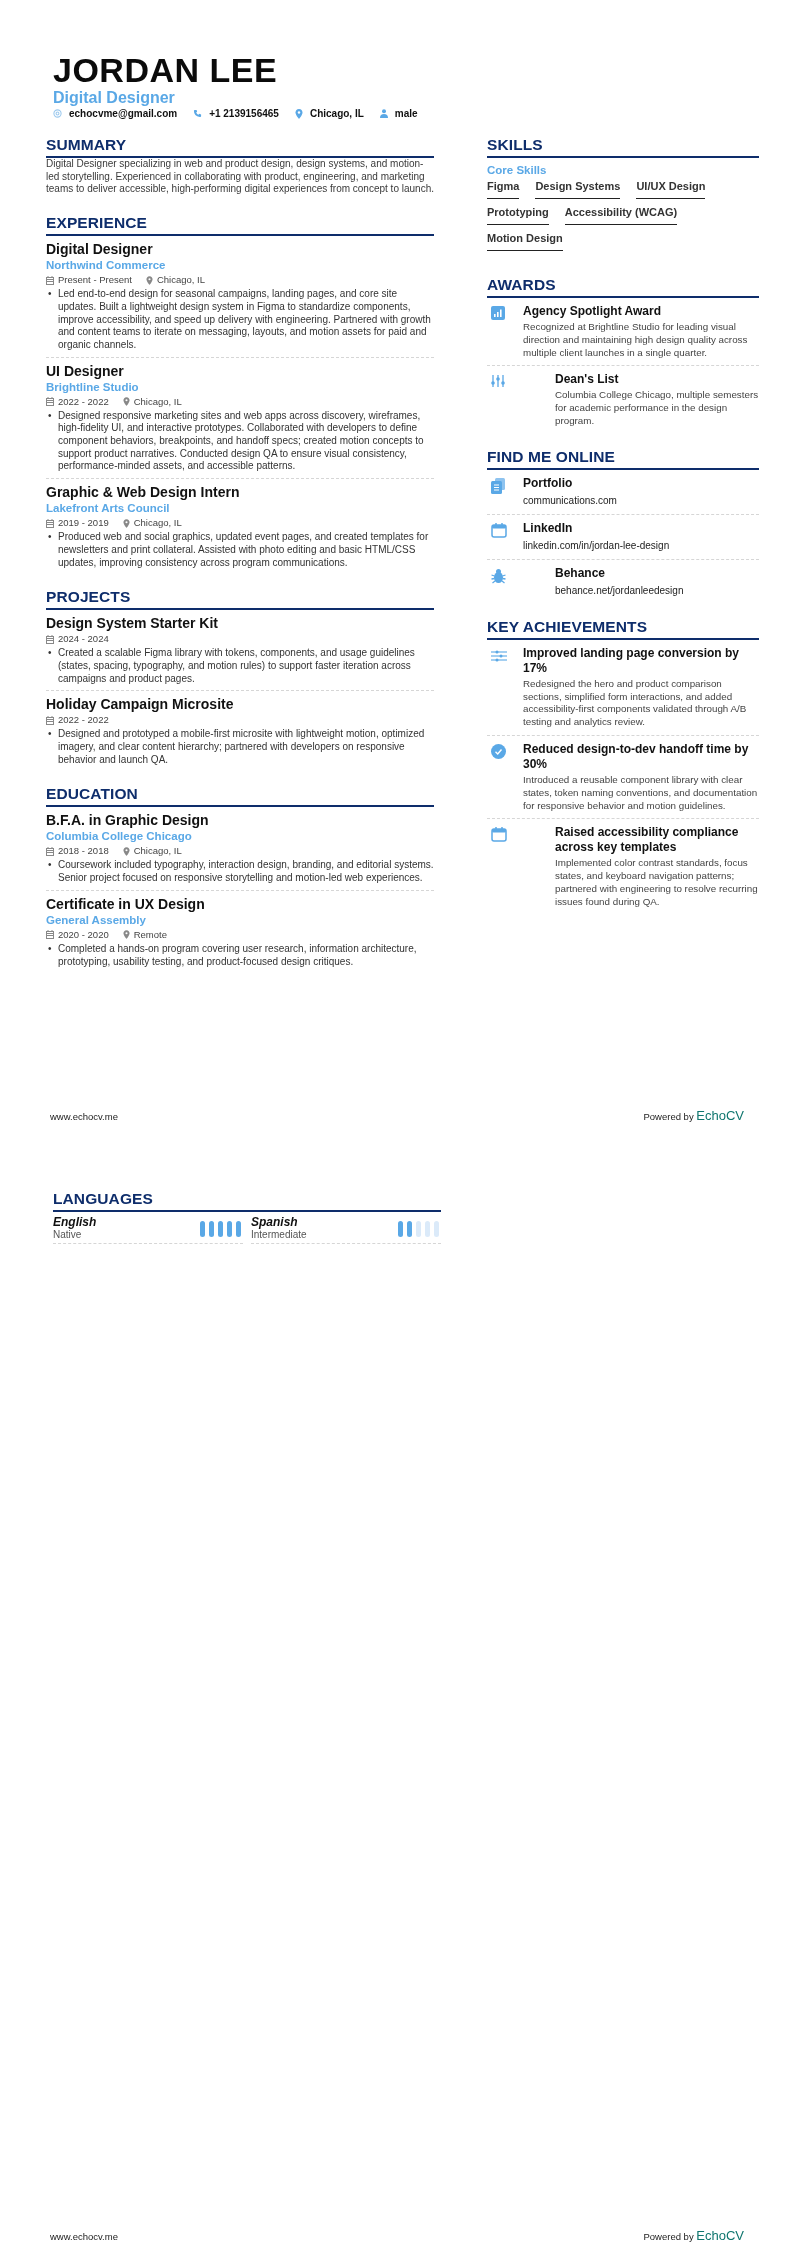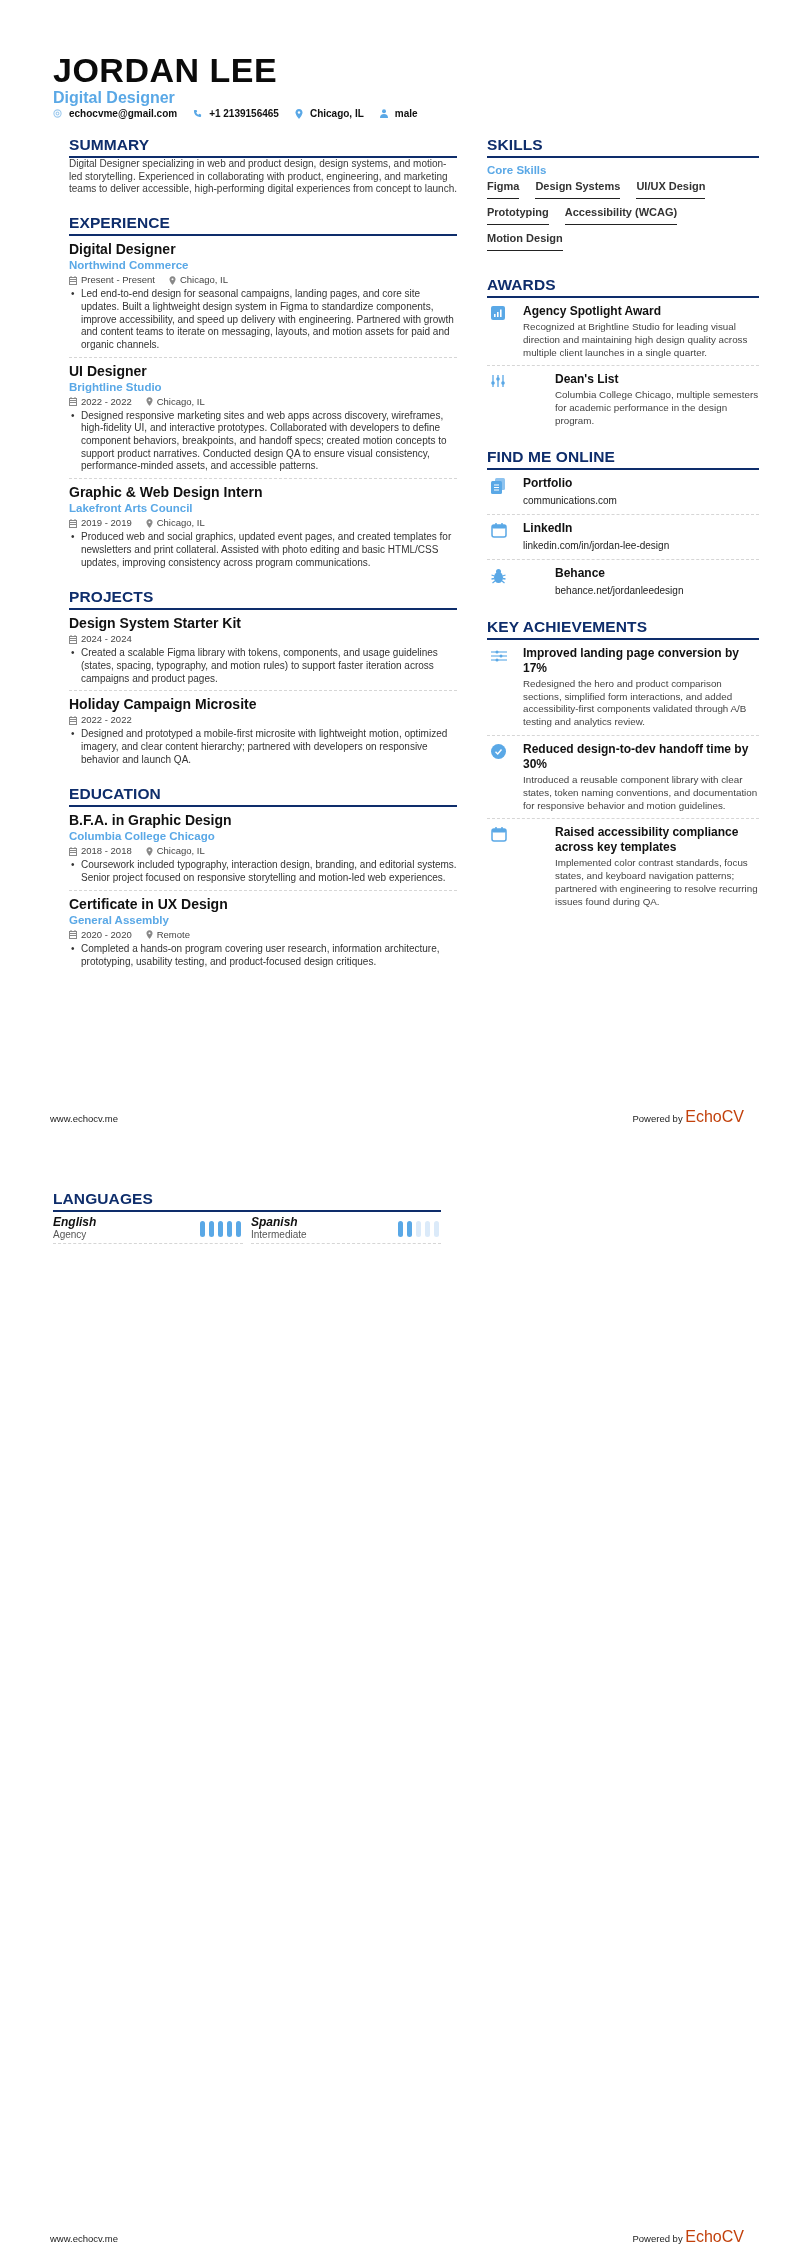--- a/index.html
+++ b/index.html
@@ -7,21 +7,21 @@
   body { font-family: "Liberation Sans", "DejaVu Sans", sans-serif; color: #333; position: relative; height: 2246px; }
   .page { position: absolute; left: 0; top: 0; width: 794px; }
   .header { position: absolute; left: 53px; top: 52px; }
   .name { font-size: 34px; font-weight: 700; color: #0b0b0b; letter-spacing: 0.5px; line-height: 36px; }
   .title { font-size: 16px; font-weight: 700; color: #5aa8e6; line-height: 20px; margin-top: 0px; }
   .contacts { display: flex; align-items: center; margin-top: 0; font-size: 10px; font-weight: 700; color: #111; }
   .contact { display: flex; align-items: center; margin-right: 16px; }
   .cicon { color: #5aa8e6; margin-right: 7px; font-size: 9px; display: inline-flex; align-items: center; }
   .cicon svg { display: block; }
 
-  .left { position: absolute; left: 69px; top: 136px; width: 388px; }
+  .left { position: absolute; left: 46px; top: 136px; width: 388px; }
   .right { position: absolute; left: 487px; top: 136px; width: 272px; }
 
   .sec-title { font-size: 15.5px; font-weight: 700; color: #0e2d6b; line-height: 18px; padding-bottom: 2px; border-bottom: 2.5px solid #0e2d6b; letter-spacing: 0.1px; }
   .section { margin-bottom: 14px; }
   .summary { font-size: 10px; line-height: 12.7px; color: #3a3a3a; margin-top: 0; }
 
   .entry { padding: 5px 0 5px 0; border-bottom: 1px dashed #d6d6d6; }
   .entry:last-child { border-bottom: none; }
   .e-title { font-size: 14px; font-weight: 700; color: #111; line-height: 17px; }
   .e-org { font-size: 11.5px; font-weight: 700; color: #5aa8e6; line-height: 15px; }
@@ -38,21 +38,21 @@
 
   .ritem { display: flex; padding: 6px 0 6px 0; border-bottom: 1px dashed #d6d6d6; }
   .ritem:last-child { border-bottom: none; gap: 32px; }
   .ricon { width: 36px; flex: 0 0 36px; color: #5aa8e6; padding-top: 2px; padding-left: 4px; }
   .rbody { flex: 1; }
   .r-title { font-size: 12px; font-weight: 700; color: #111; line-height: 15px; }
   .r-desc { font-size: 9.8px; color: #444; line-height: 12.8px; margin-top: 2px; }
   .r-link { font-size: 10px; color: #222; line-height: 14px; margin-top: 3px; }
 
   .footer { position: absolute; left: 50px; width: 694px; display: flex; justify-content: space-between; align-items: baseline; font-size: 9.5px; color: #222; }
-  .footer .brand { font-size: 16px; color: #c2410c; }
+  .footer .brand { font-size: 13px; color: #0f766e; }
 
   .lang-sec { position: absolute; left: 53px; top: 1190px; width: 388px; }
   .lang-row { display: flex; margin-top: 4px; }
   .lang { flex: 1; display: flex; justify-content: space-between; align-items: center; border-bottom: 1px dashed #d6d6d6; padding-bottom: 2px; }
   .lang + .lang { margin-left: 8px; }
   .l-name { font-size: 12px; font-weight: 700; color: #111; line-height: 13px; font-style: italic; }
   .l-level { font-size: 10px; color: #555; line-height: 12px; }
   .bars { display: flex; align-items: center; margin-right: 2px; }
   .bar { width: 5px; height: 16px; border-radius: 3px; margin-left: 4px; background: #dbeaf9; }
   .bar.on { background: #5aa8e6; }
@@ -480,21 +480,21 @@
     <span>www.echocv.me</span>
     <span><span>Powered by </span><span class="brand">EchoCV</span></span>
   </div>
 
   <div class="lang-sec">
     <div class="sec-title">LANGUAGES</div>
     <div class="lang-row">
       <div class="lang">
         <div>
           <div class="l-name">English</div>
-          <div class="l-level">Agency</div>
+          <div class="l-level">Native</div>
         </div>
         <div class="bars">
             <span class="bar on"></span>
             <span class="bar on"></span>
             <span class="bar on"></span>
             <span class="bar on"></span>
             <span class="bar on"></span>
           </div>
       </div>
       <div class="lang">

